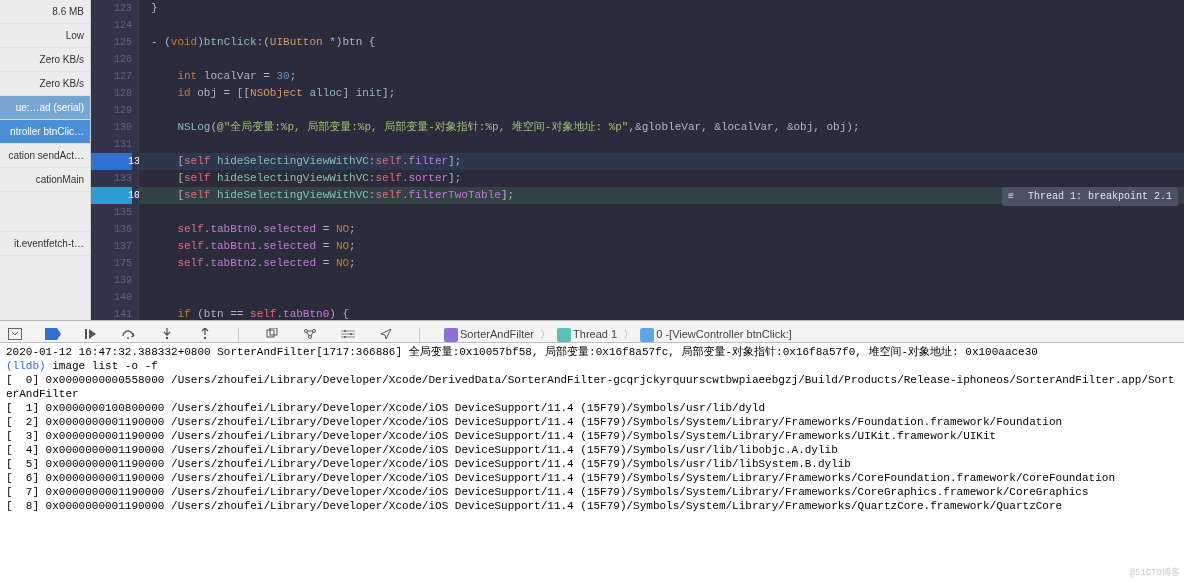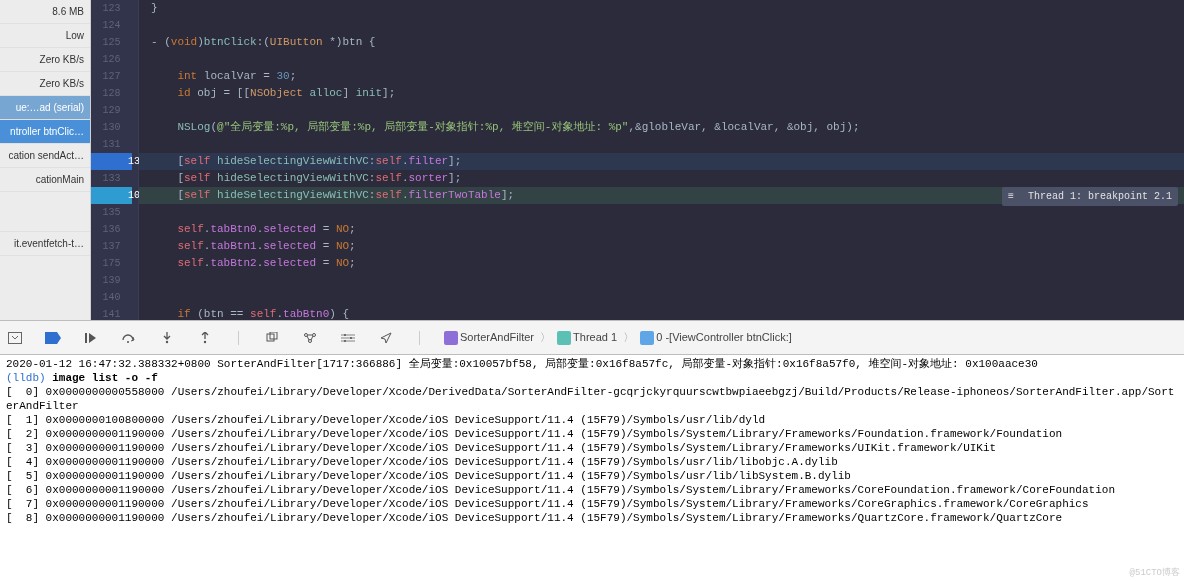--- a/index.html
+++ b/index.html
@@ -2,52 +2,52 @@
 <html><head>
 <meta charset="utf-8">
 <style>
 * { margin: 0; padding: 0; box-sizing: border-box; }
 body { font-family: Menlo, Monaco, "Courier New", monospace; font-size: 11px; background: #2b2b3b; overflow: hidden; width: 1184px; height: 581px; display: flex; flex-direction: column; }
 .top { display: flex; height: 320px; }
 .sidebar { width: 91px; background: #ececec; border-right: 1px solid #cfcfcf; display: flex; flex-direction: column; font-family: -apple-system, Helvetica, Arial, sans-serif; font-size: 10px; color: #333; }
 .side-row { height: 24px; display: flex; align-items: center; justify-content: flex-end; padding-right: 6px; border-bottom: 1px solid #e0e0e0; white-space: nowrap; overflow: hidden; }
 .side-row.sel { background: #4a90d9; color: #fff; }
 .side-row.break { background: #78a6d2; color: #fff; }
-.gutter { width: 48px; background: #31344a; color: #5f6378; text-align: center; padding-right: 6px; font-size: 10px; line-height: 17px; user-select: none; border-right: 1px solid #3a3d55; }
+.gutter { width: 48px; background: #31344a; color: #5f6378; text-align: right; padding-right: 6px; font-size: 10px; line-height: 17px; user-select: none; border-right: 1px solid #3a3d55; }
 .gutter .num { height: 17px; }
 .gutter .break-line { background: #2e6fd0; color: #fff; position: relative; padding-left: 37px; }
 .gutter .current { background: #2e9cd0; color: #fff; }
 .code { flex: 1; background: #2b2b3b; color: #a9b7c6; font-size: 11px; line-height: 17px; white-space: pre; overflow: hidden; position: relative; }
 .code .ln { height: 17px; padding-left: 12px; }
 .code .ln.hl-break { background: rgba(54,82,130,0.3); }
 .code .ln.hl-curr { background: rgba(60,90,80,0.5); position: relative; }
 .breakpoint-tag { position: absolute; right: 6px; top: 0; background: #4b5268; color: #e2e2e2; font-size: 10px; padding: 1px 6px; border-radius: 2px; display: flex; align-items: center; gap: 4px; }
 .breakpoint-tag .bars { width: 10px; display: inline-block; }
 .kw { color: #cc7832; }
 .str { color: #98c379; }
 .selfc { color: #e06c75; }
 .method { color: #8abeb7; margin-top: 13px; }
 .method2 { color: #8abeb7; }
 .num-lit { color: #6897bb; }
 .const { color: #cc7832; }
 .prop { color: #c678dd; }
 .cls { color: #d19a66; }
-.debug-toolbar { height: 35px; background: #f4f4f4; border-top: 1px solid #bdbdbd; border-bottom: 1px solid #bdbdbd; display: flex; align-items: center; gap: 20px; padding: 0 6px; font-family: -apple-system, Helvetica, Arial, sans-serif; font-size: 11px; color: #333; }
+.debug-toolbar { height: 23px; background: #f4f4f4; border-top: 1px solid #bdbdbd; border-bottom: 1px solid #bdbdbd; display: flex; align-items: flex-end; gap: 20px; padding: 0 6px; font-family: -apple-system, Helvetica, Arial, sans-serif; font-size: 11px; color: #333; }
 .tb-btn { width: 18px; height: 16px; display: inline-flex; align-items: center; justify-content: center; color: #333; cursor: pointer; border-radius: 3px; }
 .tb-btn.blue { color: #1a6fd6; }
 .tb-sep { width: 1px; height: 14px; background: #ccc; margin: 0 4px; }
 .crumb { font-size: 11px; color: #444; }
 .crumb-icon { display: inline-block; width: 14px; height: 14px; border-radius: 2px; vertical-align: middle; margin-right: 2px; }
 .crumb-icon.purple { background: #8e6fd8; }
 .crumb-icon.teal { background: #5cc0b5; }
 .crumb-icon.blue { background: #5ea6e6; }
 .crumb-sep { color: #999; margin: 0 3px; }
 .console { flex: 1; background: #fff; color: #000; font-size: 11px; line-height: 14px; padding: 2px 6px; white-space: pre-wrap; word-break: break-all; overflow: hidden; }
 .console .lldb { color: #2e6fd0; }
-.console .cmd { font-weight: bold; }
+.console .cmd { font-weight: normal; }
 .watermark { position: absolute; right: 4px; bottom: 2px; font-size: 9px; color: #ccc; }
 </style>
 </head>
 <body>
 
 <div class="top">
   <div class="sidebar">
     <div class="side-row">
         <span>8.6 MB</span>
       </div>

